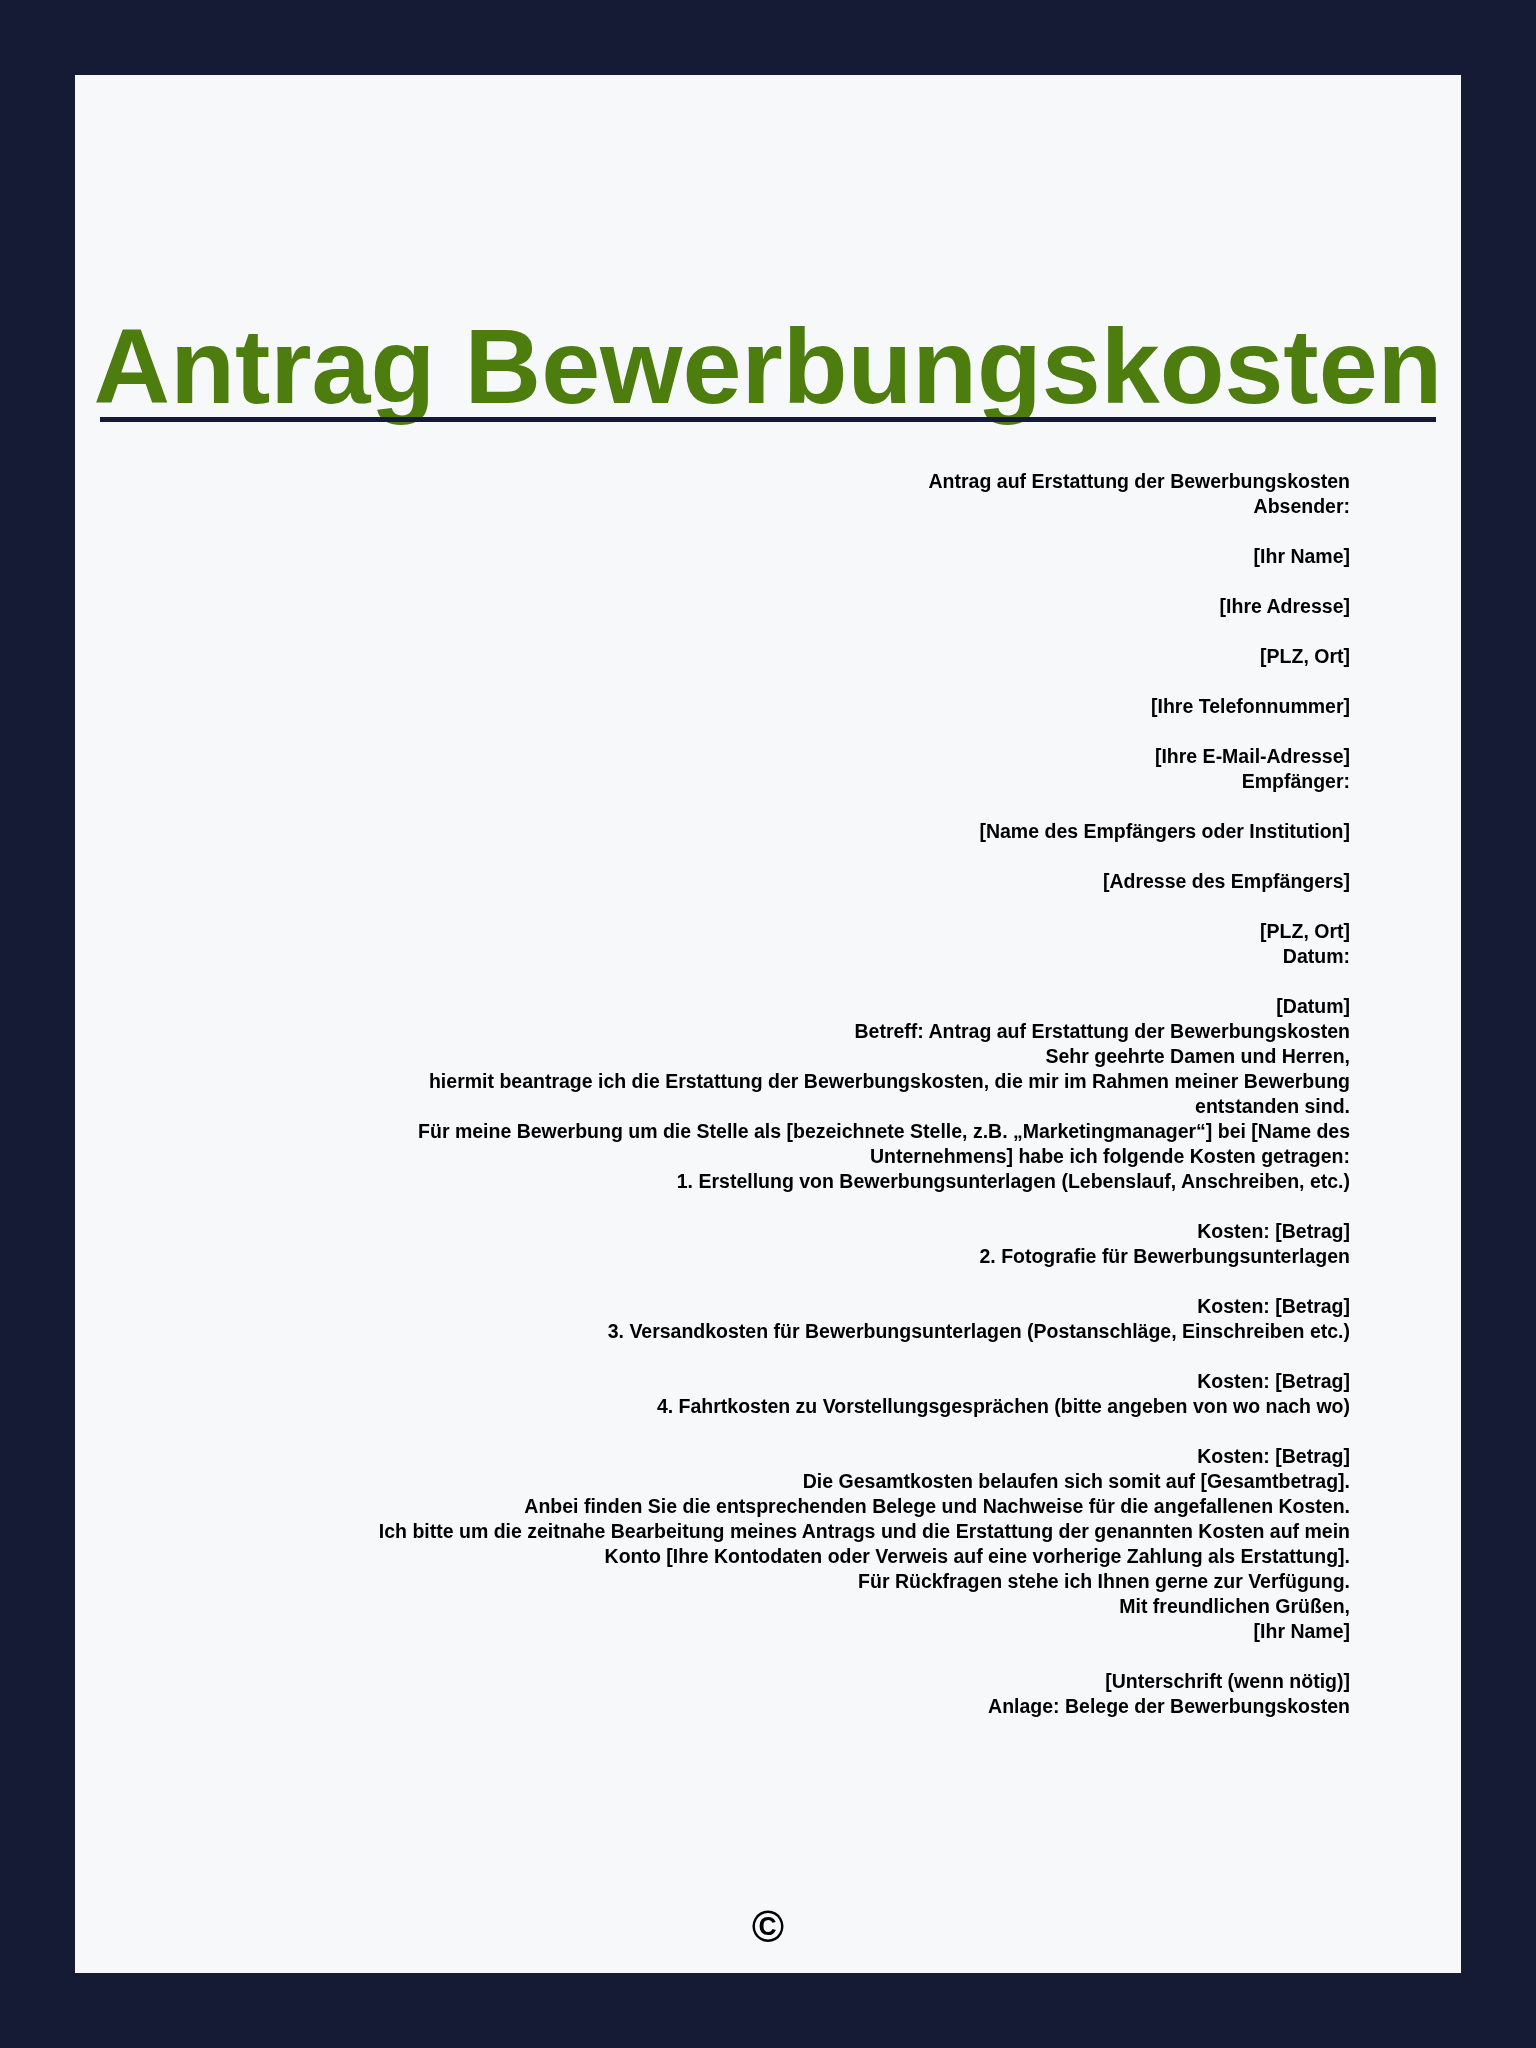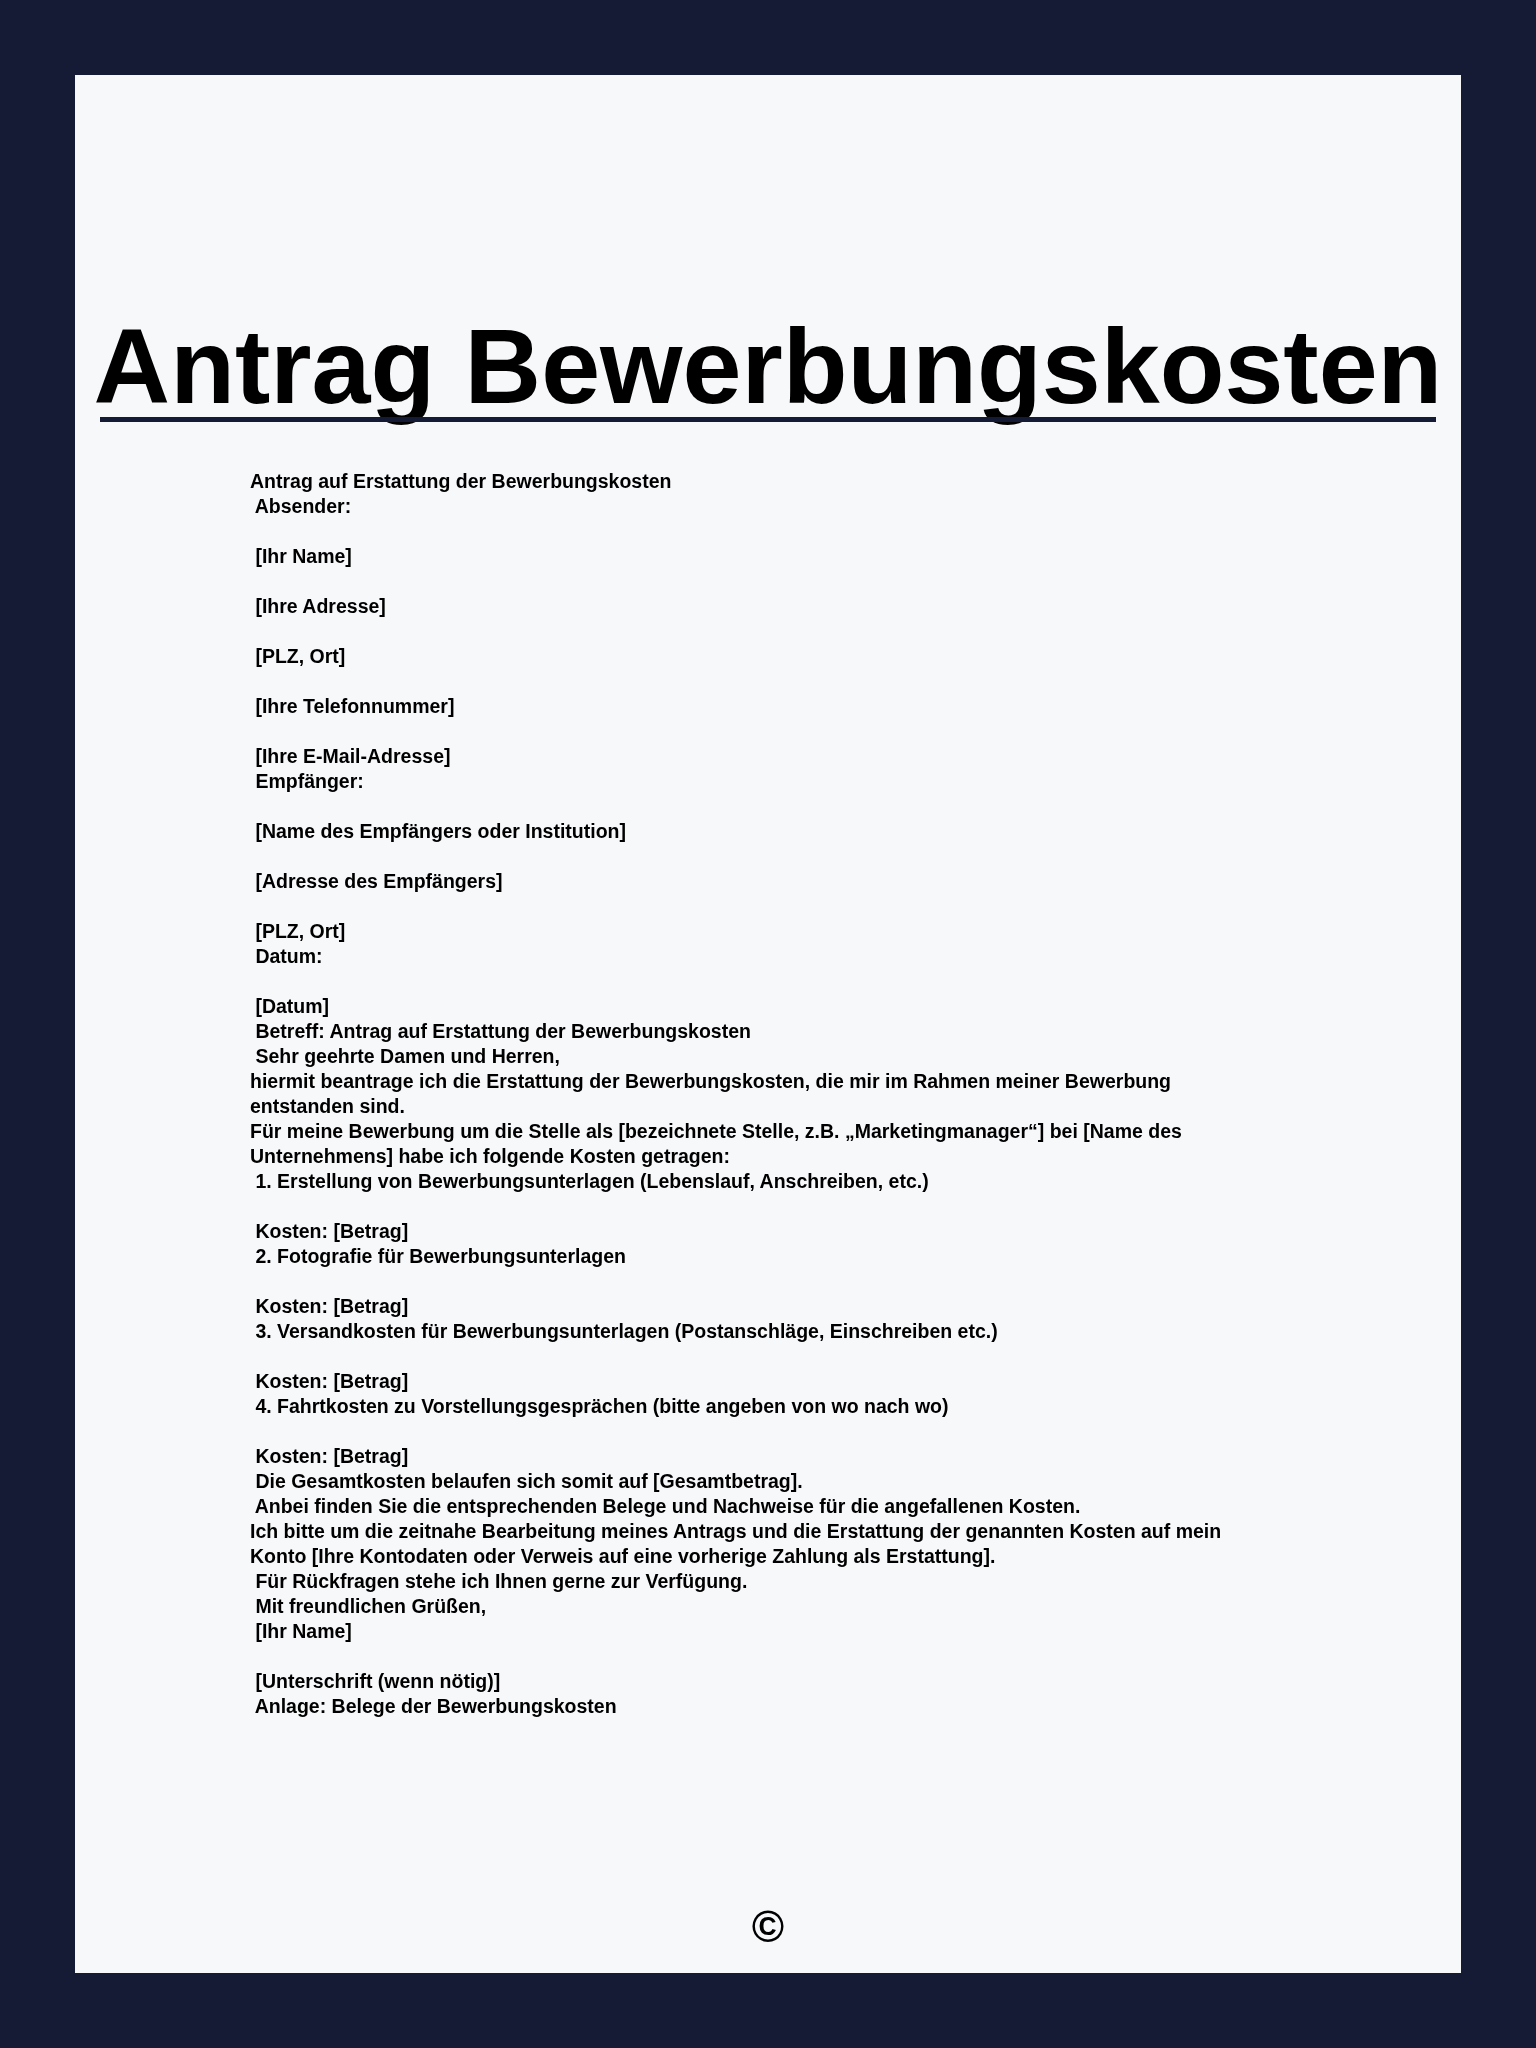--- a/index.html
+++ b/index.html
@@ -1,20 +1,20 @@
 <!DOCTYPE html>
 <html><head>
 <meta charset="utf-8">
 <style>
   html, body { margin:0; padding:0; }
   body { width:1536px; height:2048px; background:#161b35; position:relative; overflow:hidden; font-family:"Liberation Sans", sans-serif; }
   .page { position:absolute; left:75px; top:75px; width:1386px; height:1898px; background:#f7f8fa; }
-  .title { position:absolute; left:0; width:1386px; top:238px; text-align:center; font-size:106px; font-weight:bold; color:#000000; line-height:1; letter-spacing:0px; margin:0; }
+  .title { position:absolute; left:0; width:1386px; top:238px; text-align:center; font-size:106px; font-weight:bold; color:#4d7c0f; line-height:1; letter-spacing:0px; margin:0; }
   .divider { position:absolute; left:25px; top:342px; width:1336px; height:5px; background:#161b35; }
-  .body-text { position:absolute; left:175px; top:394px; width:1100px; font-size:19.5px; font-weight:bold; color:#000; line-height:25px; white-space:pre; }
+  .body-text { position:absolute; left:175px; top:394px; width:1100px; font-size:19.5px; font-weight:bold; color:#000; line-height:25px; white-space:pre;text-align:right; }
   .line { display:block; height:25px; }
   .copyright { position:absolute; left:0; width:1386px; top:1830px; text-align:center; font-size:44px; font-weight:bold; color:#000; line-height:1; }
 </style>
 </head>
 <body>
 
 <div class="page">
   <h1 class="title">Antrag Bewerbungskosten</h1>
   <div class="divider"></div>
   <div class="body-text" id="letter-body"><span class="line">Antrag auf Erstattung der Bewerbungskosten</span><span class="line"> Absender:</span><span class="line"></span><span class="line"> [Ihr Name]</span><span class="line"></span><span class="line"> [Ihre Adresse]</span><span class="line"></span><span class="line"> [PLZ, Ort]</span><span class="line"></span><span class="line"> [Ihre Telefonnummer]</span><span class="line"></span><span class="line"> [Ihre E-Mail-Adresse]</span><span class="line"> Empfänger:</span><span class="line"></span><span class="line"> [Name des Empfängers oder Institution]</span><span class="line"></span><span class="line"> [Adresse des Empfängers]</span><span class="line"></span><span class="line"> [PLZ, Ort]</span><span class="line"> Datum:</span><span class="line"></span><span class="line"> [Datum]</span><span class="line"> Betreff: Antrag auf Erstattung der Bewerbungskosten</span><span class="line"> Sehr geehrte Damen und Herren,</span><span class="line">hiermit beantrage ich die Erstattung der Bewerbungskosten, die mir im Rahmen meiner Bewerbung</span><span class="line">entstanden sind.</span><span class="line">Für meine Bewerbung um die Stelle als [bezeichnete Stelle, z.B. „Marketingmanager“] bei [Name des</span><span class="line">Unternehmens] habe ich folgende Kosten getragen:</span><span class="line"> 1. Erstellung von Bewerbungsunterlagen (Lebenslauf, Anschreiben, etc.)</span><span class="line"></span><span class="line"> Kosten: [Betrag]</span><span class="line"> 2. Fotografie für Bewerbungsunterlagen</span><span class="line"></span><span class="line"> Kosten: [Betrag]</span><span class="line"> 3. Versandkosten für Bewerbungsunterlagen (Postanschläge, Einschreiben etc.)</span><span class="line"></span><span class="line"> Kosten: [Betrag]</span><span class="line"> 4. Fahrtkosten zu Vorstellungsgesprächen (bitte angeben von wo nach wo)</span><span class="line"></span><span class="line"> Kosten: [Betrag]</span><span class="line"> Die Gesamtkosten belaufen sich somit auf [Gesamtbetrag].</span><span class="line"> Anbei finden Sie die entsprechenden Belege und Nachweise für die angefallenen Kosten.</span><span class="line">Ich bitte um die zeitnahe Bearbeitung meines Antrags und die Erstattung der genannten Kosten auf mein</span><span class="line">Konto [Ihre Kontodaten oder Verweis auf eine vorherige Zahlung als Erstattung].</span><span class="line"> Für Rückfragen stehe ich Ihnen gerne zur Verfügung.</span><span class="line"> Mit freundlichen Grüßen,</span><span class="line"> [Ihr Name]</span><span class="line"></span><span class="line"> [Unterschrift (wenn nötig)]</span><span class="line"> Anlage: Belege der Bewerbungskosten</span></div>

